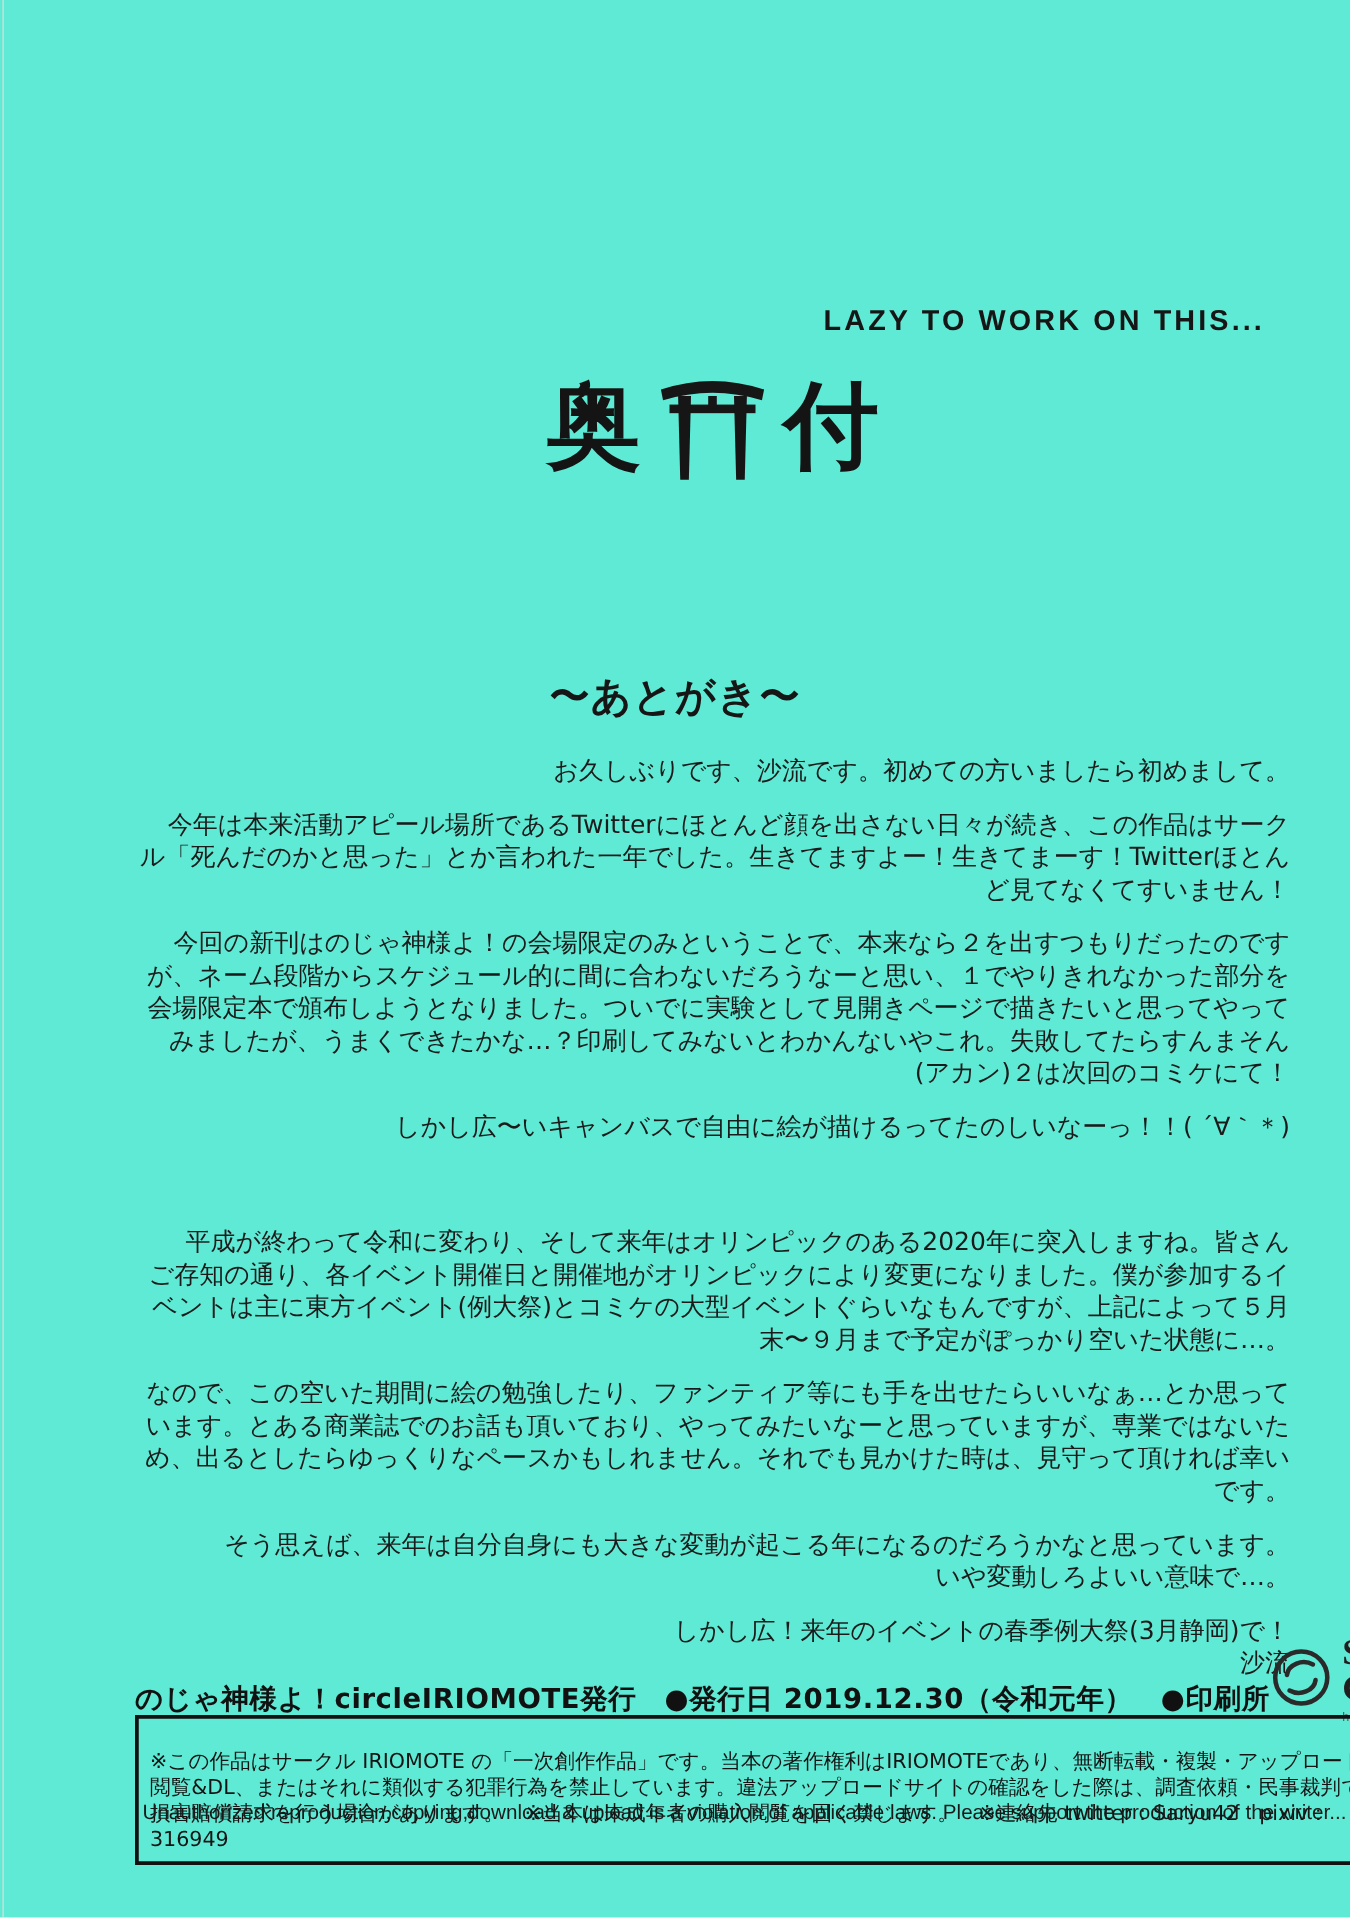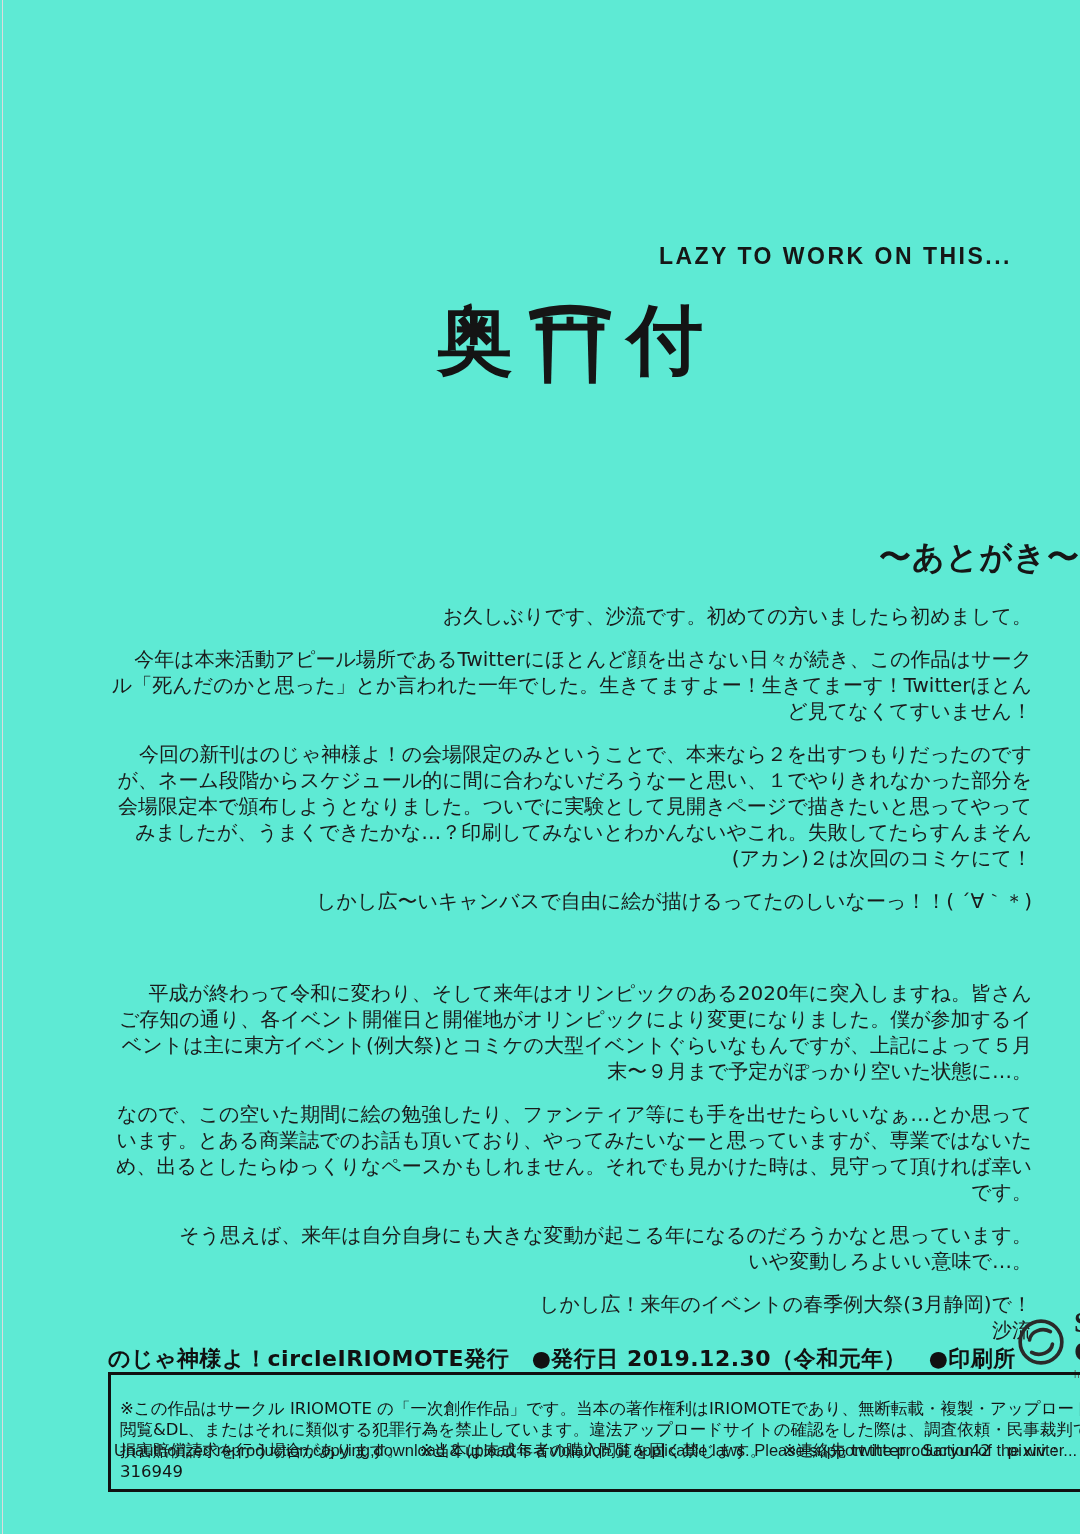--- a/index.html
+++ b/index.html
@@ -58,21 +58,21 @@
     height: 96px;
     display: flex;
     align-items: center;
     justify-content: center;
   }
   .afterword-heading {
     position: absolute;
     top: 536px;
     left: 0;
     width: 100%;
-    text-align: right;
+    text-align: center;
     font-size: 32px;
     font-weight: bold;
     letter-spacing: 1px;
     color: #161616;
   }
   .body-text {
     position: absolute;
     top: 603px;
     left: 108px;
     width: 924px;

